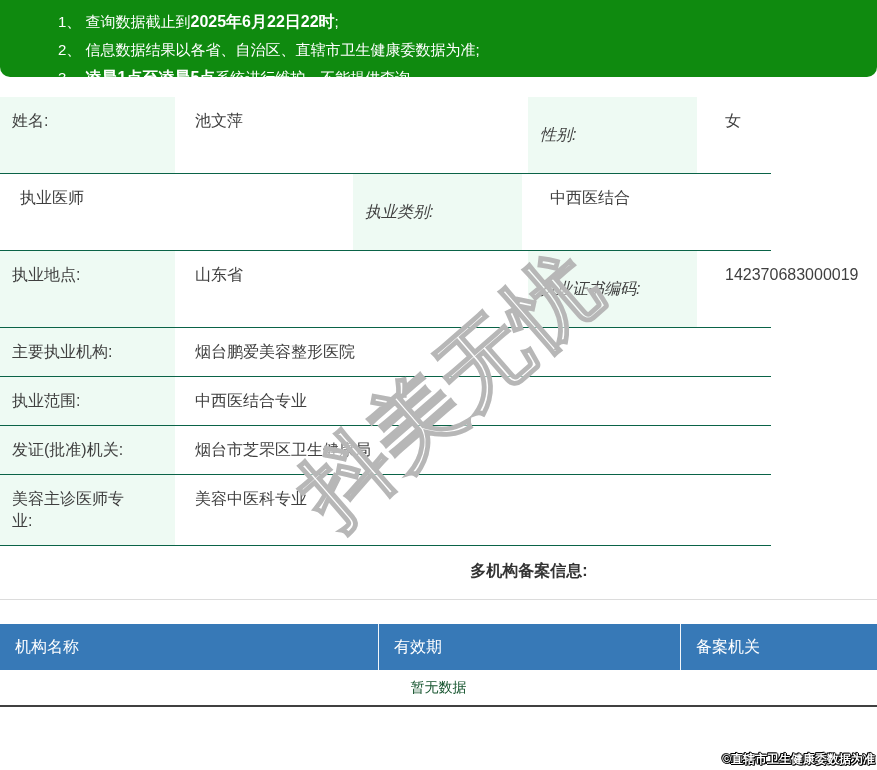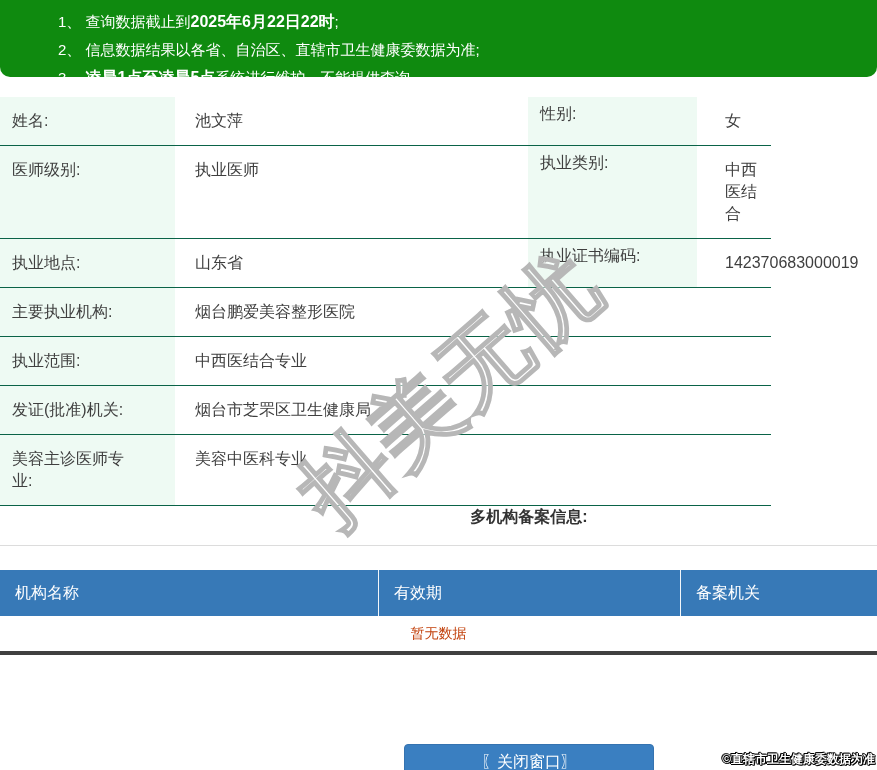--- a/index.html
+++ b/index.html
@@ -32,49 +32,50 @@
     line-height:22px;
     font-size:16px;
   }
   .info-label {
     flex:0 0 175px;
     background:#eefaf3;
     padding:13px 41px 13px 12px;
   }
   .info-value { flex:1 1 auto; padding:13px 10px 13px 20px; }
   .info-value.narrow { flex:0 0 353px; }
-  .info-label.second { flex:0 0 169px; padding:6px 12px; }
+  .info-label.second { flex:0 0 169px; padding:27px 12px;font-style:italic; }
   .info-value.last { flex:1 1 auto; padding-left:28px; }
 
   
   .centered-zone { padding-left:181px; text-align:center; }
   .section-title {
+    margin-top:14px;
     font-size:16px;
     font-weight:bold;
     color:#333;
     line-height:22px;
   }
   .divider { margin-top:17px; border-top:1px solid #dcdcdc; width:877px; }
 
   .reg-table { margin-top:24px; width:877px; }
   .reg-header { display:flex; background:#3779b7; color:#fff; font-size:16px; }
   .reg-header .col {
     padding:12px 10px 12px 15px;
     line-height:22px;
   }
   .reg-header .col + .col { border-left:1px solid #f2f6fa; }
   .col-0 { flex:0 0 378px; }
   .col-1 { flex:0 0 302px; }
   .col-2 { flex:1 1 auto; }
   .reg-empty {
-    border-bottom:4px solid #404040;
+    border-bottom:2px solid #404040;
     padding:7px 4px 8px;
     font-size:14px;
     line-height:20px;
-    color:#c2410c;
+    color:#14532d;
   }
 
   
   .footer-zone { margin-top:89px; }
   .close-btn {
     display:inline-block;
     width:250px; height:36px;
     background:#3a7fc1;
     border:1px solid #3573b0;
     border-radius:4px;
@@ -122,21 +123,20 @@
   </div>
 
 <div class="info-table" id="infoTable">
     <div class="info-row">
       <div class="info-label">姓名:</div>
       <div class="info-value narrow">池文萍</div>
       <div class="info-label second">性别:</div>
       <div class="info-value last">女</div>
     </div>
     <div class="info-row">
-      <div class="info-label">医师级别:</div>
       <div class="info-value narrow">执业医师</div>
       <div class="info-label second">执业类别:</div>
       <div class="info-value last">中西医结合</div>
     </div>
     <div class="info-row">
       <div class="info-label">执业地点:</div>
       <div class="info-value narrow">山东省</div>
       <div class="info-label second">执业证书编码:</div>
       <div class="info-value last">142370683000019</div>
     </div>

